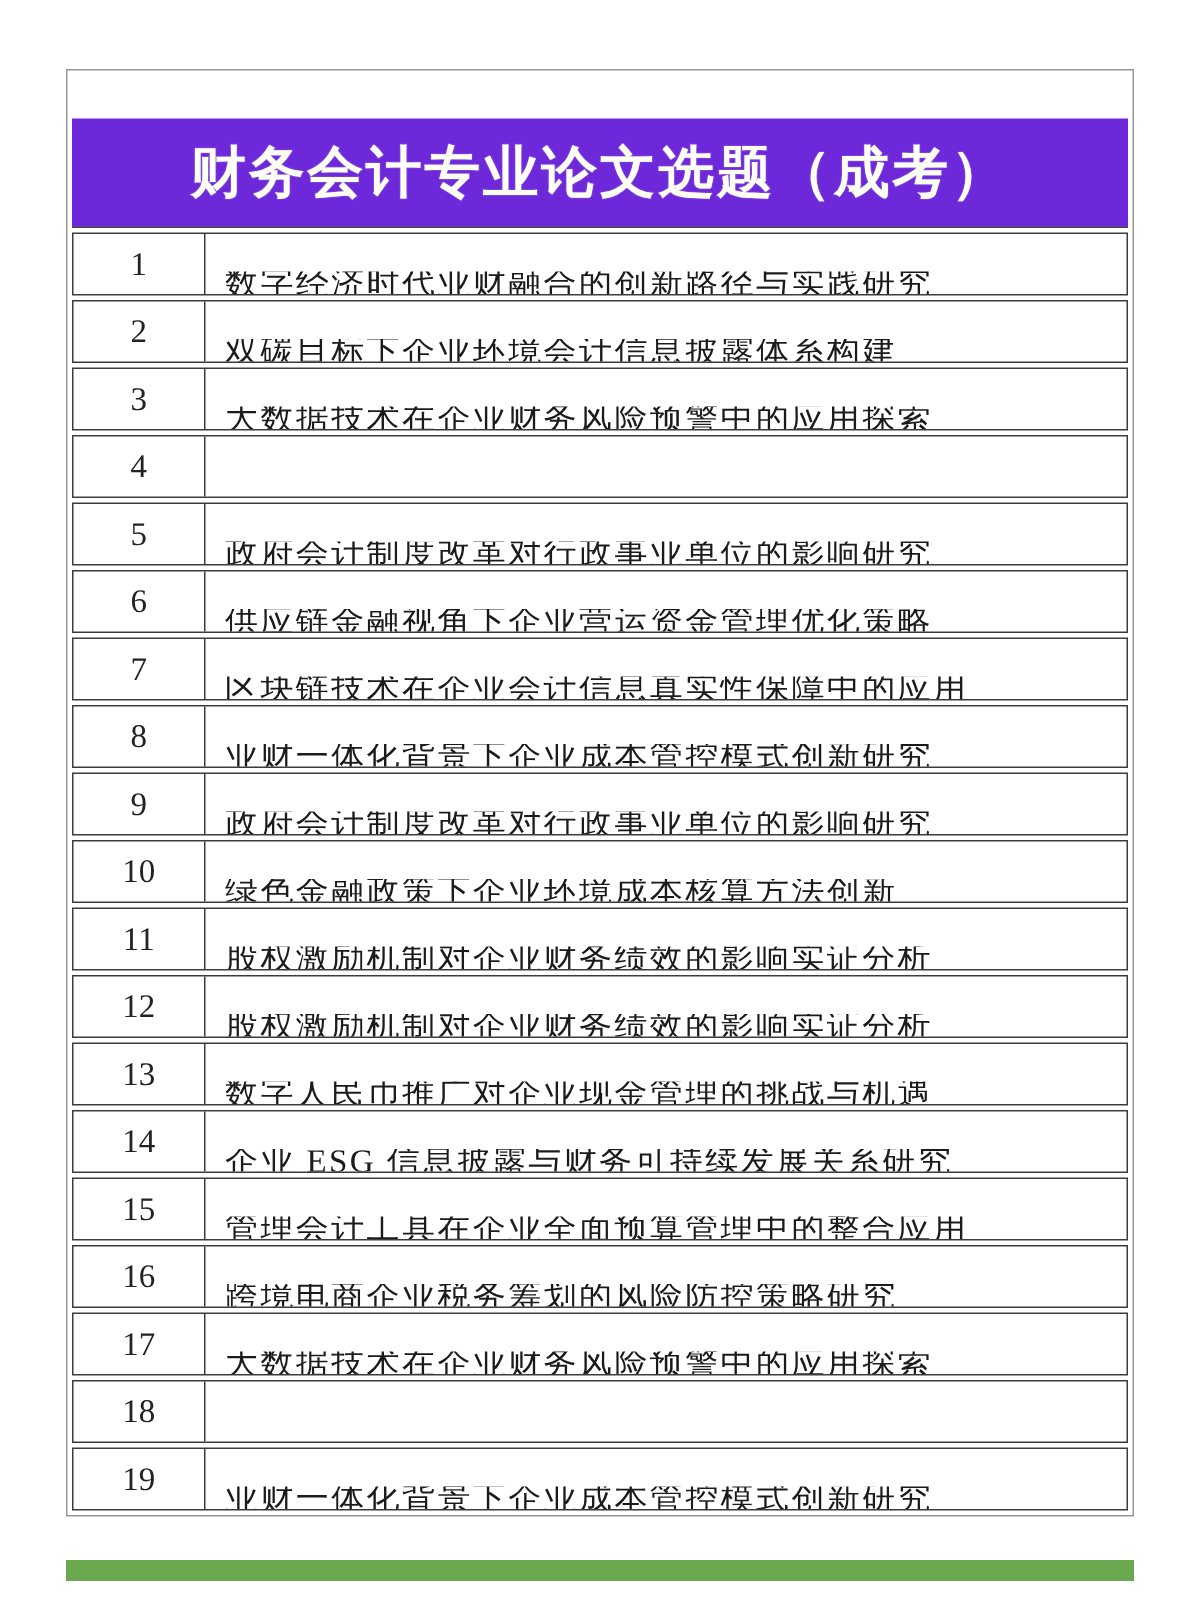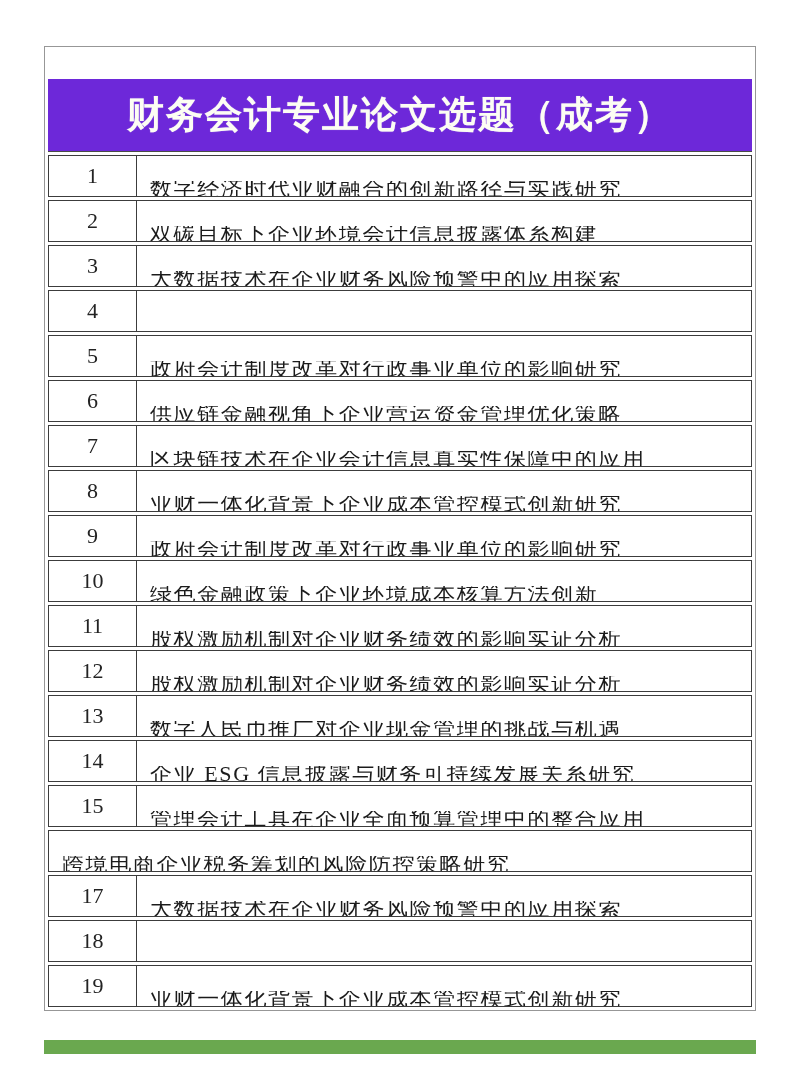--- a/index.html
+++ b/index.html
@@ -161,20 +161,21 @@
     <div class="cell-num">14</div>
     <div class="cell-topic">企业 ESG 信息披露与财务可持续发展关系研究</div>
   </div>
 
   <div class="row">
     <div class="cell-num">15</div>
     <div class="cell-topic">管理会计工具在企业全面预算管理中的整合应用</div>
   </div>
 
   <div class="row">
+    <div class="cell-num">16</div>
     <div class="cell-topic">跨境电商企业税务筹划的风险防控策略研究</div>
   </div>
 
   <div class="row">
     <div class="cell-num">17</div>
     <div class="cell-topic">大数据技术在企业财务风险预警中的应用探索</div>
   </div>
 
   <div class="row">
     <div class="cell-num">18</div>

